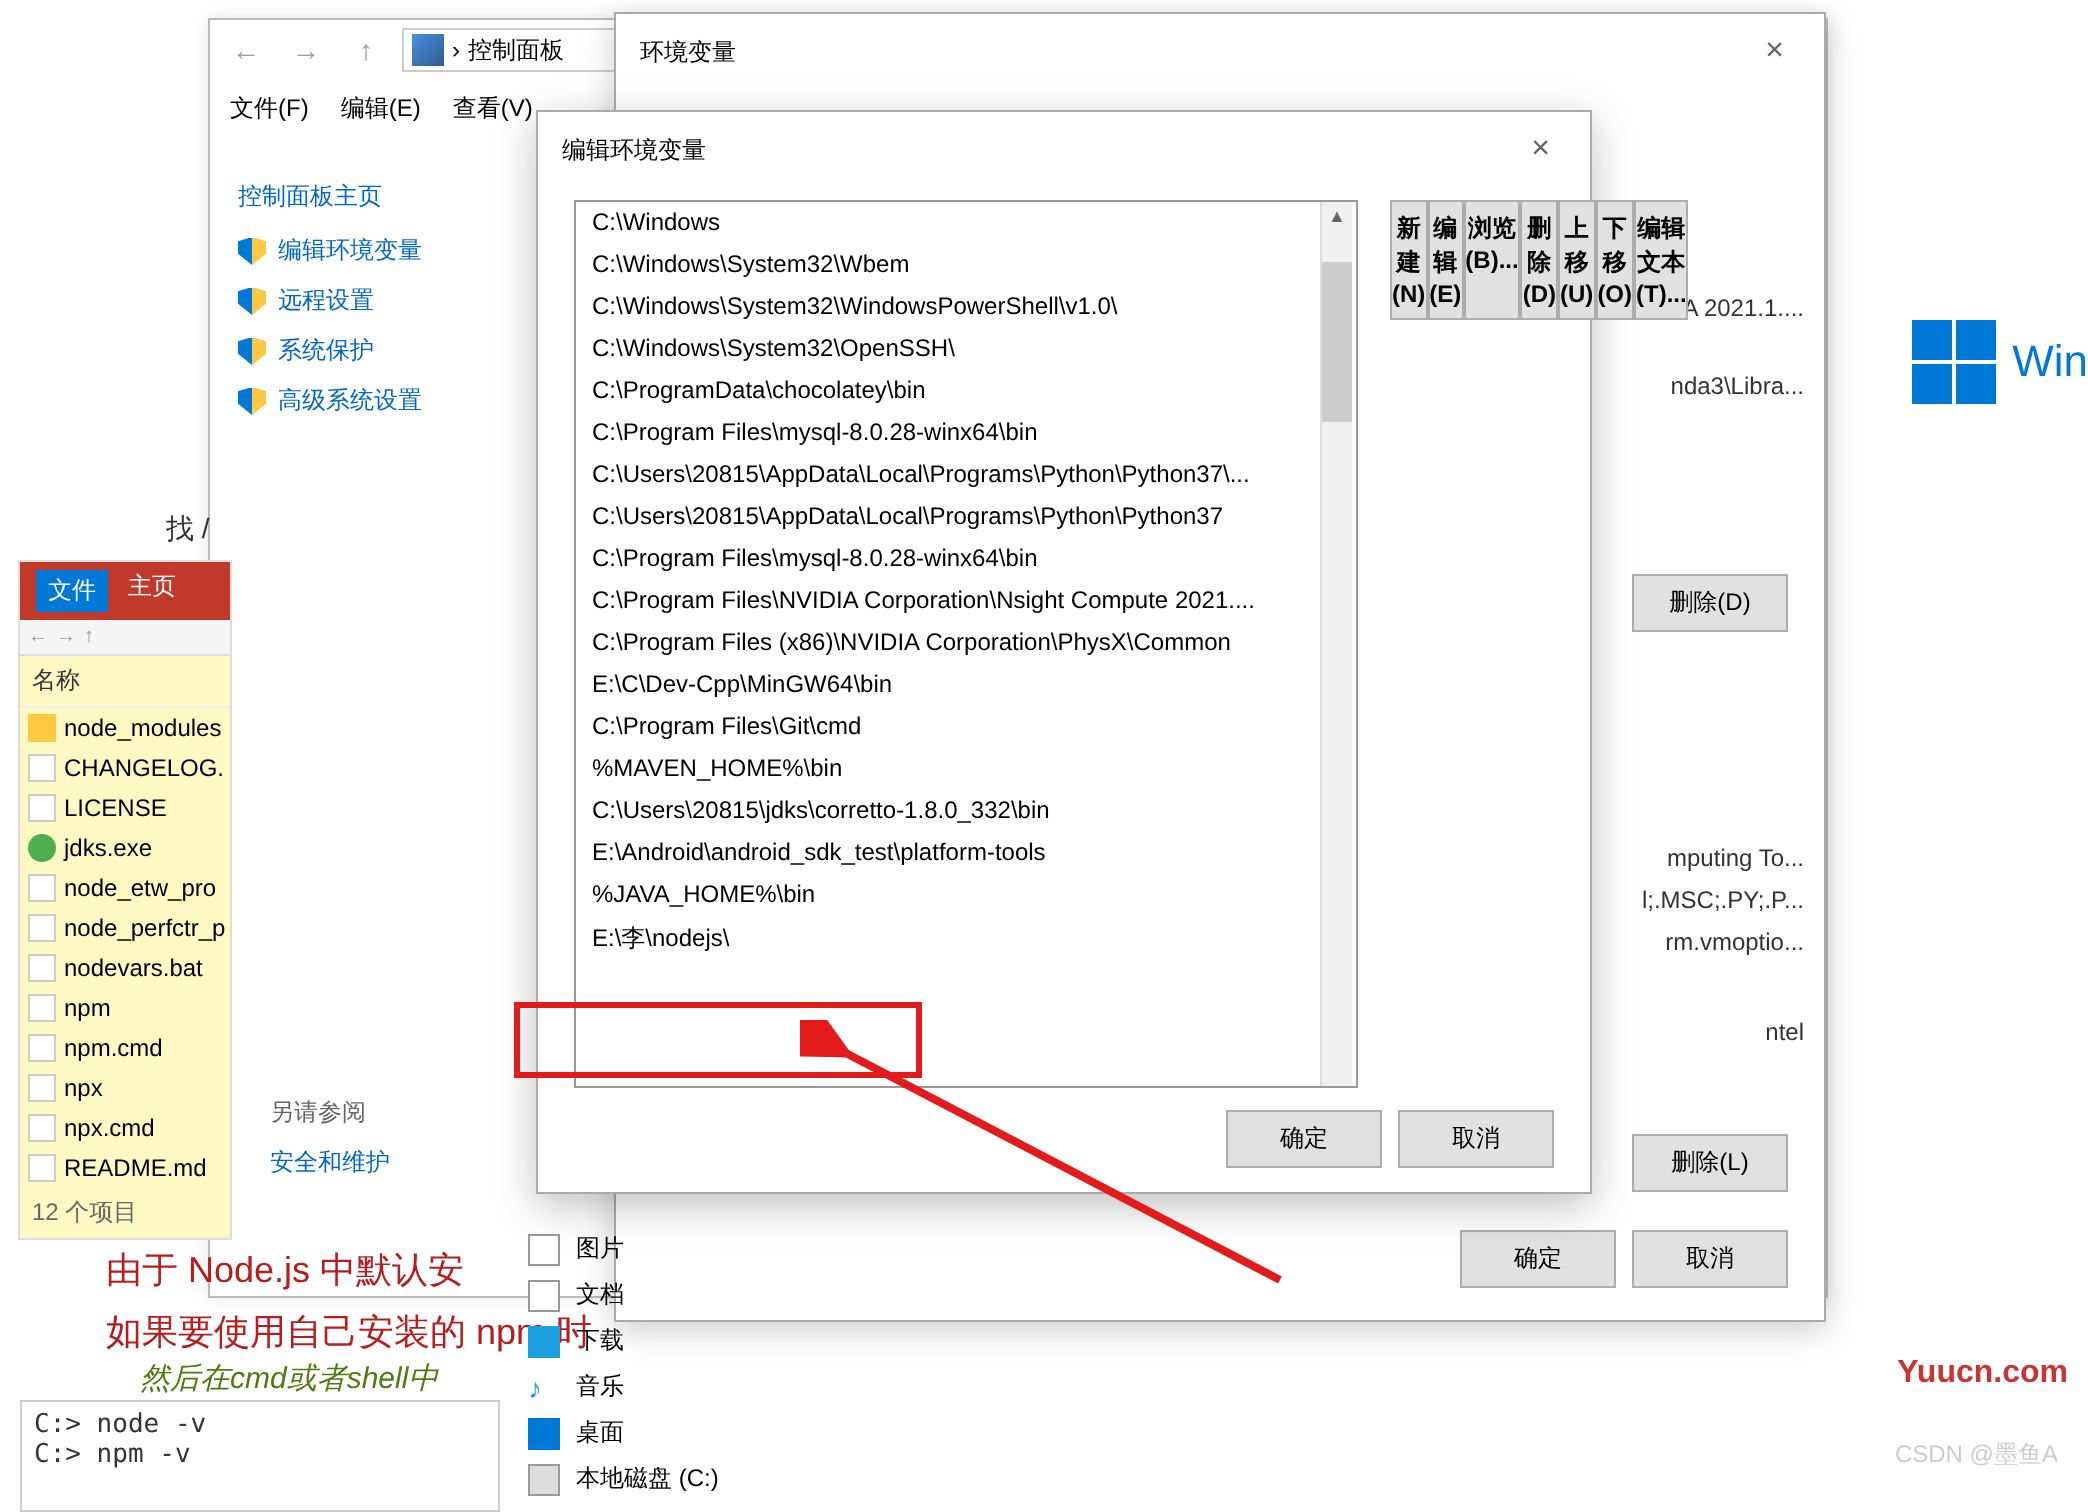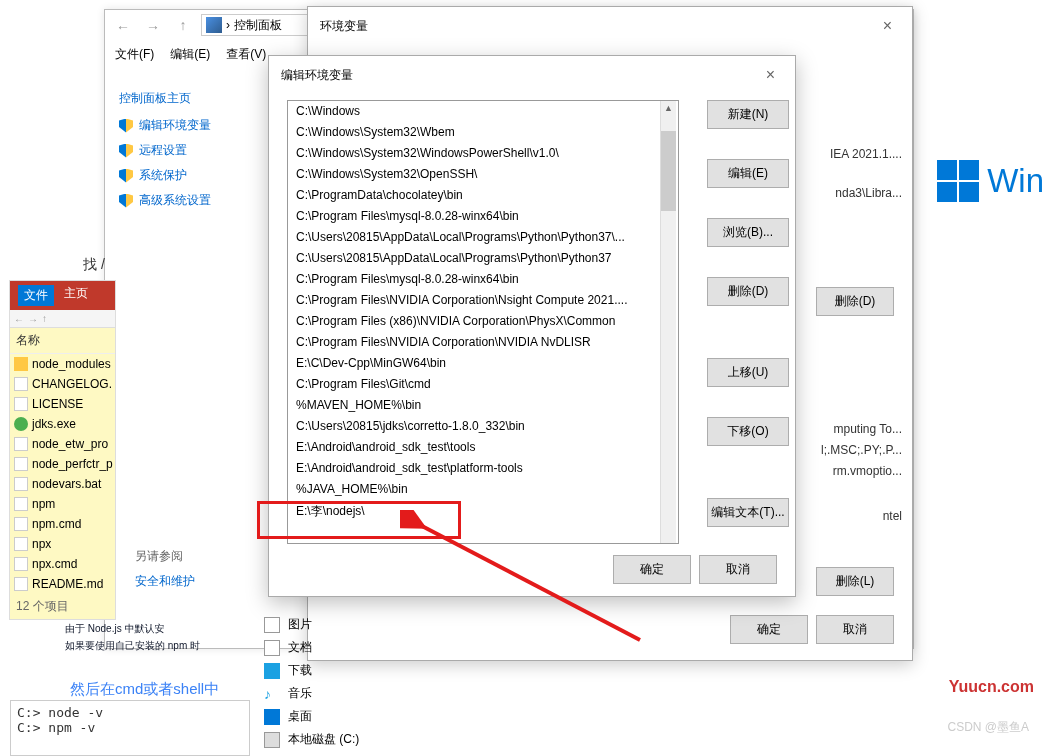--- a/index.html
+++ b/index.html
@@ -1,21 +1,21 @@
 <!DOCTYPE html>
 <html><head>
   <meta charset="utf-8">
   <style>
     * { box-sizing: border-box; margin: 0; padding: 0; }
     body { font-family: "Microsoft YaHei", "Segoe UI", sans-serif; font-size: 12px; background: #fff; width: 1044px; height: 756px; overflow: hidden; position: relative; color: #000; }
     .bg-right { position: absolute; top: 0; right: 0; width: 130px; height: 756px; background: #fff; }
     .win-logo { position: absolute; top: 160px; right: 0; display: flex; align-items: center; }
     .win-squares { display: grid; grid-template-columns: 20px 20px; grid-template-rows: 20px 20px; gap: 2px; margin-right: 8px; }
     .win-squares span { background: #0078d7; }
-    .win-text { font-size: 33px; color: #0078d7; font-weight: 300; }
+    .win-text { font-size: 22px; color: #0078d7; font-weight: 300; }
     
     .yuucn { position: absolute; bottom: 60px; right: 10px; color: #c33; font-size: 16px; font-weight: bold; }
     .csdn { position: absolute; bottom: 20px; right: 15px; color: #ccc; font-size: 12px; }
     
     
     .left-panel { position: absolute; top: 280px; left: 9px; width: 107px; border: 1px solid #ddd; background: #fef9c3; }
     .left-header { background: #c0392b; color: #fff; padding: 4px 8px; display: flex; gap: 10px; }
     .left-header span:first-child { background: #0078d7; padding: 2px 6px; }
     .left-toolbar { background: #f5f5f5; height: 18px; border-bottom: 1px solid #ddd; display: flex; align-items: center; padding-left: 4px; gap: 4px; }
     .left-toolbar span { color: #999; font-size: 10px; }
@@ -58,48 +58,48 @@
     .edit-dialog { position: absolute; top: 55px; left: 268px; width: 528px; height: 542px; background: #fff; border: 1px solid #aaa; box-shadow: 0 6px 20px rgba(0,0,0,0.25); }
     .edit-title { padding: 8px 12px; display: flex; justify-content: space-between; align-items: center; }
     .edit-list { position: absolute; top: 44px; left: 18px; width: 392px; height: 444px; border: 1px solid #999; background: #fff; overflow: hidden; }
     .edit-list::-webkit-scrollbar { width: 17px; }
     .edit-list-inner { position: relative; }
     .path-item { padding: 3px 8px; white-space: nowrap; overflow: hidden; text-overflow: ellipsis; font-size: 12px; cursor: default; border-bottom: 1px solid transparent; }
     .scrollbar-track { position: absolute; top: 45px; right: 119px; width: 16px; height: 442px; background: #f0f0f0; border-left: 1px solid #ddd; }
     .scrollbar-thumb { background: #ccc; width: 100%; height: 80px; margin-top: 15px; }
     .scrollbar-arrow { height: 15px; text-align: center; color: #666; font-size: 9px; line-height: 15px; }
     
-    .edit-btn-col { position: absolute; top: 44px; right: 6px; width: 82px; display: flex; flex-direction: column; }
+    .edit-btn-col { position: absolute; top: 44px; right: 18px; width: 82px; display: flex; flex-direction: row; font-weight: bold; }
     .edit-btn-col .btn { width: 82px; margin-bottom: 8px; }
     .gap { height: 22px; }
     
     .edit-bottom-btns { position: absolute; bottom: 12px; right: 18px; display: flex; gap: 8px; }
     
     
     .highlight-box { position: absolute; top: 501px; left: 257px; width: 204px; height: 38px; border: 3px solid #e31b1b; pointer-events: none; }
     .arrow-svg { position: absolute; top: 510px; left: 400px; pointer-events: none; }
     
     
-    .article-text { position: absolute; top: 620px; left: 65px; font-size: 10px; color: #0f172a; line-height: 1.7; }
+    .article-text { position: absolute; top: 620px; left: 53px; font-size: 18px; color: #b91c1c; line-height: 1.7; }
     
     
     .bottom-explorer { position: absolute; top: 613px; left: 254px; width: 150px; }
     .be-item { display: flex; align-items: center; gap: 8px; padding: 3px 10px; cursor: pointer; }
     .be-icon { width: 16px; height: 16px; display: inline-block; }
     .be-doc { background: #fff; border: 1px solid #999; }
     .be-down { background: #1ba1e2; }
     .be-music { color: #1ba1e2; font-size: 14px; }
     .be-desk { background: #0078d7; }
     .be-disk { background: #ddd; border: 1px solid #999; }
     
     
     .terminal { position: absolute; bottom: 0; left: 10px; width: 240px; height: 56px; border: 1px solid #ccc; background: #fff; font-family: Consolas, monospace; font-size: 13px; padding: 4px 6px; color: #333; }
     .terminal div { white-space: pre; }
     
-    .article-line2 { position: absolute; top: 680px; left: 70px; font-size: 15px; color: #3b82f6; }
+    .article-line2 { position: absolute; top: 680px; left: 70px; font-size: 15px; color: #4d7c0f; font-style: italic; }
   </style>
 </head>
 <body>
 
 <div class="bg-right">
   <div class="win-logo">
     <div class="win-squares">
         <span></span>
         <span></span>
         <span></span>
@@ -253,26 +253,24 @@
         <div class="path-item">C:\Windows\System32\Wbem</div>
         <div class="path-item">C:\Windows\System32\WindowsPowerShell\v1.0\</div>
         <div class="path-item">C:\Windows\System32\OpenSSH\</div>
         <div class="path-item">C:\ProgramData\chocolatey\bin</div>
         <div class="path-item">C:\Program Files\mysql-8.0.28-winx64\bin</div>
         <div class="path-item">C:\Users\20815\AppData\Local\Programs\Python\Python37\...</div>
         <div class="path-item">C:\Users\20815\AppData\Local\Programs\Python\Python37</div>
         <div class="path-item">C:\Program Files\mysql-8.0.28-winx64\bin</div>
         <div class="path-item">C:\Program Files\NVIDIA Corporation\Nsight Compute 2021....</div>
         <div class="path-item">C:\Program Files (x86)\NVIDIA Corporation\PhysX\Common</div>
-        <div class="path-item">C:\Program Files\NVIDIA Corporation\NVIDIA NvDLISR</div>
         <div class="path-item">E:\C\Dev-Cpp\MinGW64\bin</div>
         <div class="path-item">C:\Program Files\Git\cmd</div>
         <div class="path-item">%MAVEN_HOME%\bin</div>
         <div class="path-item">C:\Users\20815\jdks\corretto-1.8.0_332\bin</div>
-        <div class="path-item">E:\Android\android_sdk_test\tools</div>
         <div class="path-item">E:\Android\android_sdk_test\platform-tools</div>
         <div class="path-item">%JAVA_HOME%\bin</div>
         <div class="path-item">E:\李\nodejs\</div>
       </div>
   </div>
   <div class="scrollbar-track">
     <div class="scrollbar-arrow">▲</div>
     <div class="scrollbar-thumb"></div>
   </div>
   <div class="edit-btn-col">

